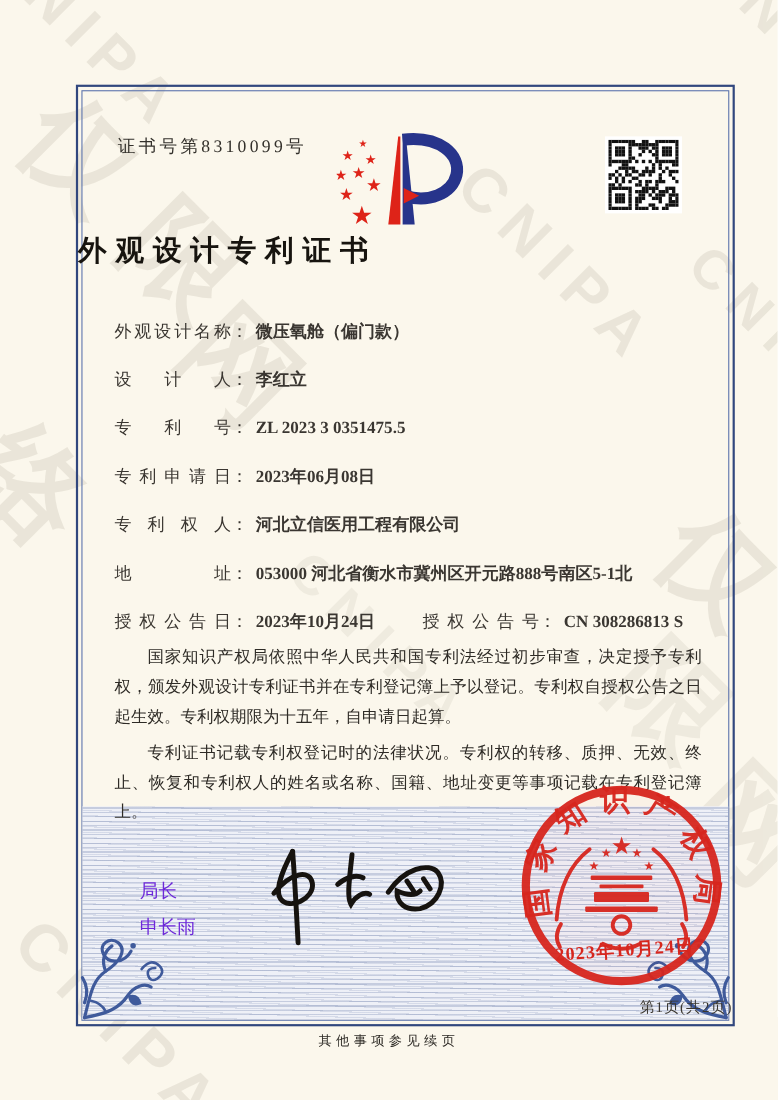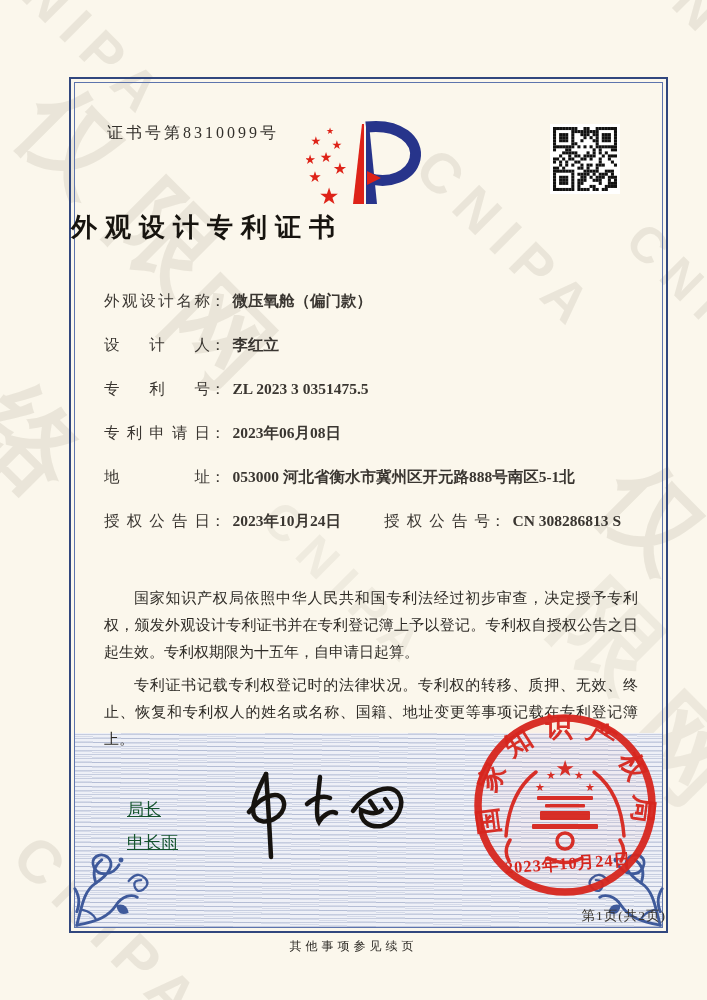--- a/index.html
+++ b/index.html
@@ -36,21 +36,21 @@
   
   .band{position:absolute;left:4px;right:4px;bottom:4px;height:194px;background-color:#eef0f7;
     background-image:
       repeating-linear-gradient(0deg, rgba(104,122,168,.30) 0 1px, rgba(255,255,255,0) 1px 4px),
       repeating-linear-gradient(2deg, rgba(104,122,168,.18) 0 1px, rgba(255,255,255,0) 1px 5px);}
   .corner{position:absolute;bottom:2px;width:96px;height:96px;}
   .corner.bl{left:2px;}
   .corner.br{right:2px;transform:scaleX(-1);}
   
   .sig-block{position:absolute;left:56px;top:714px;font-family:"Liberation Sans","DejaVu Sans",sans-serif;
-             font-size:17px;line-height:33px;color:#14532d;text-decoration:underline;}
+             font-size:17px;line-height:33px;color:#6d28d9;}
   .sig-script{position:absolute;left:148px;top:678px;width:195px;height:110px;}
   
   .seal{position:absolute;left:397px;top:629px;width:194px;height:194px;}
   .seal-date{position:absolute;left:404px;top:774px;width:186px;text-align:center;
              color:#d7261e;font-size:16.5px;font-weight:bold;transform:rotate(-4deg);letter-spacing:1px;}
   
   .page-indicator{position:absolute;left:0;right:0;top:828px;text-align:right;
                   font-size:13.5px;color:#3a362f;letter-spacing:1px;}
   .cont-note{position:absolute;left:0;right:0;top:938px;text-align:center;
              font-size:12px;letter-spacing:4px;color:#2e2b26;}
@@ -377,20 +377,23 @@
       <div class="frow">
         <span class="flabel">设计人</span><span>：</span><span class="fval">李红立</span>
       </div>
       <div class="frow">
         <span class="flabel">专利号</span><span>：</span><span class="fval">ZL 2023 3 0351475.5</span>
       </div>
       <div class="frow">
         <span class="flabel">专利申请日</span><span>：</span><span class="fval">2023年06月08日</span>
       </div>
       <div class="frow">
+        <span class="flabel">专利权人</span><span>：</span><span class="fval">河北立信医用工程有限公司</span>
+      </div>
+      <div class="frow">
         <span class="flabel">地址</span><span>：</span><span class="fval">053000 河北省衡水市冀州区开元路888号南区5-1北</span>
       </div>
       <div class="frow">
         <span class="flabel">授权公告日</span><span>：</span><span class="fval">2023年10月24日</span>
         <span class="pair2">
           <span class="flabel">授权公告号</span><span>：</span><span class="fval">CN 308286813 S</span>
         </span>
       </div>
     </div>
 

